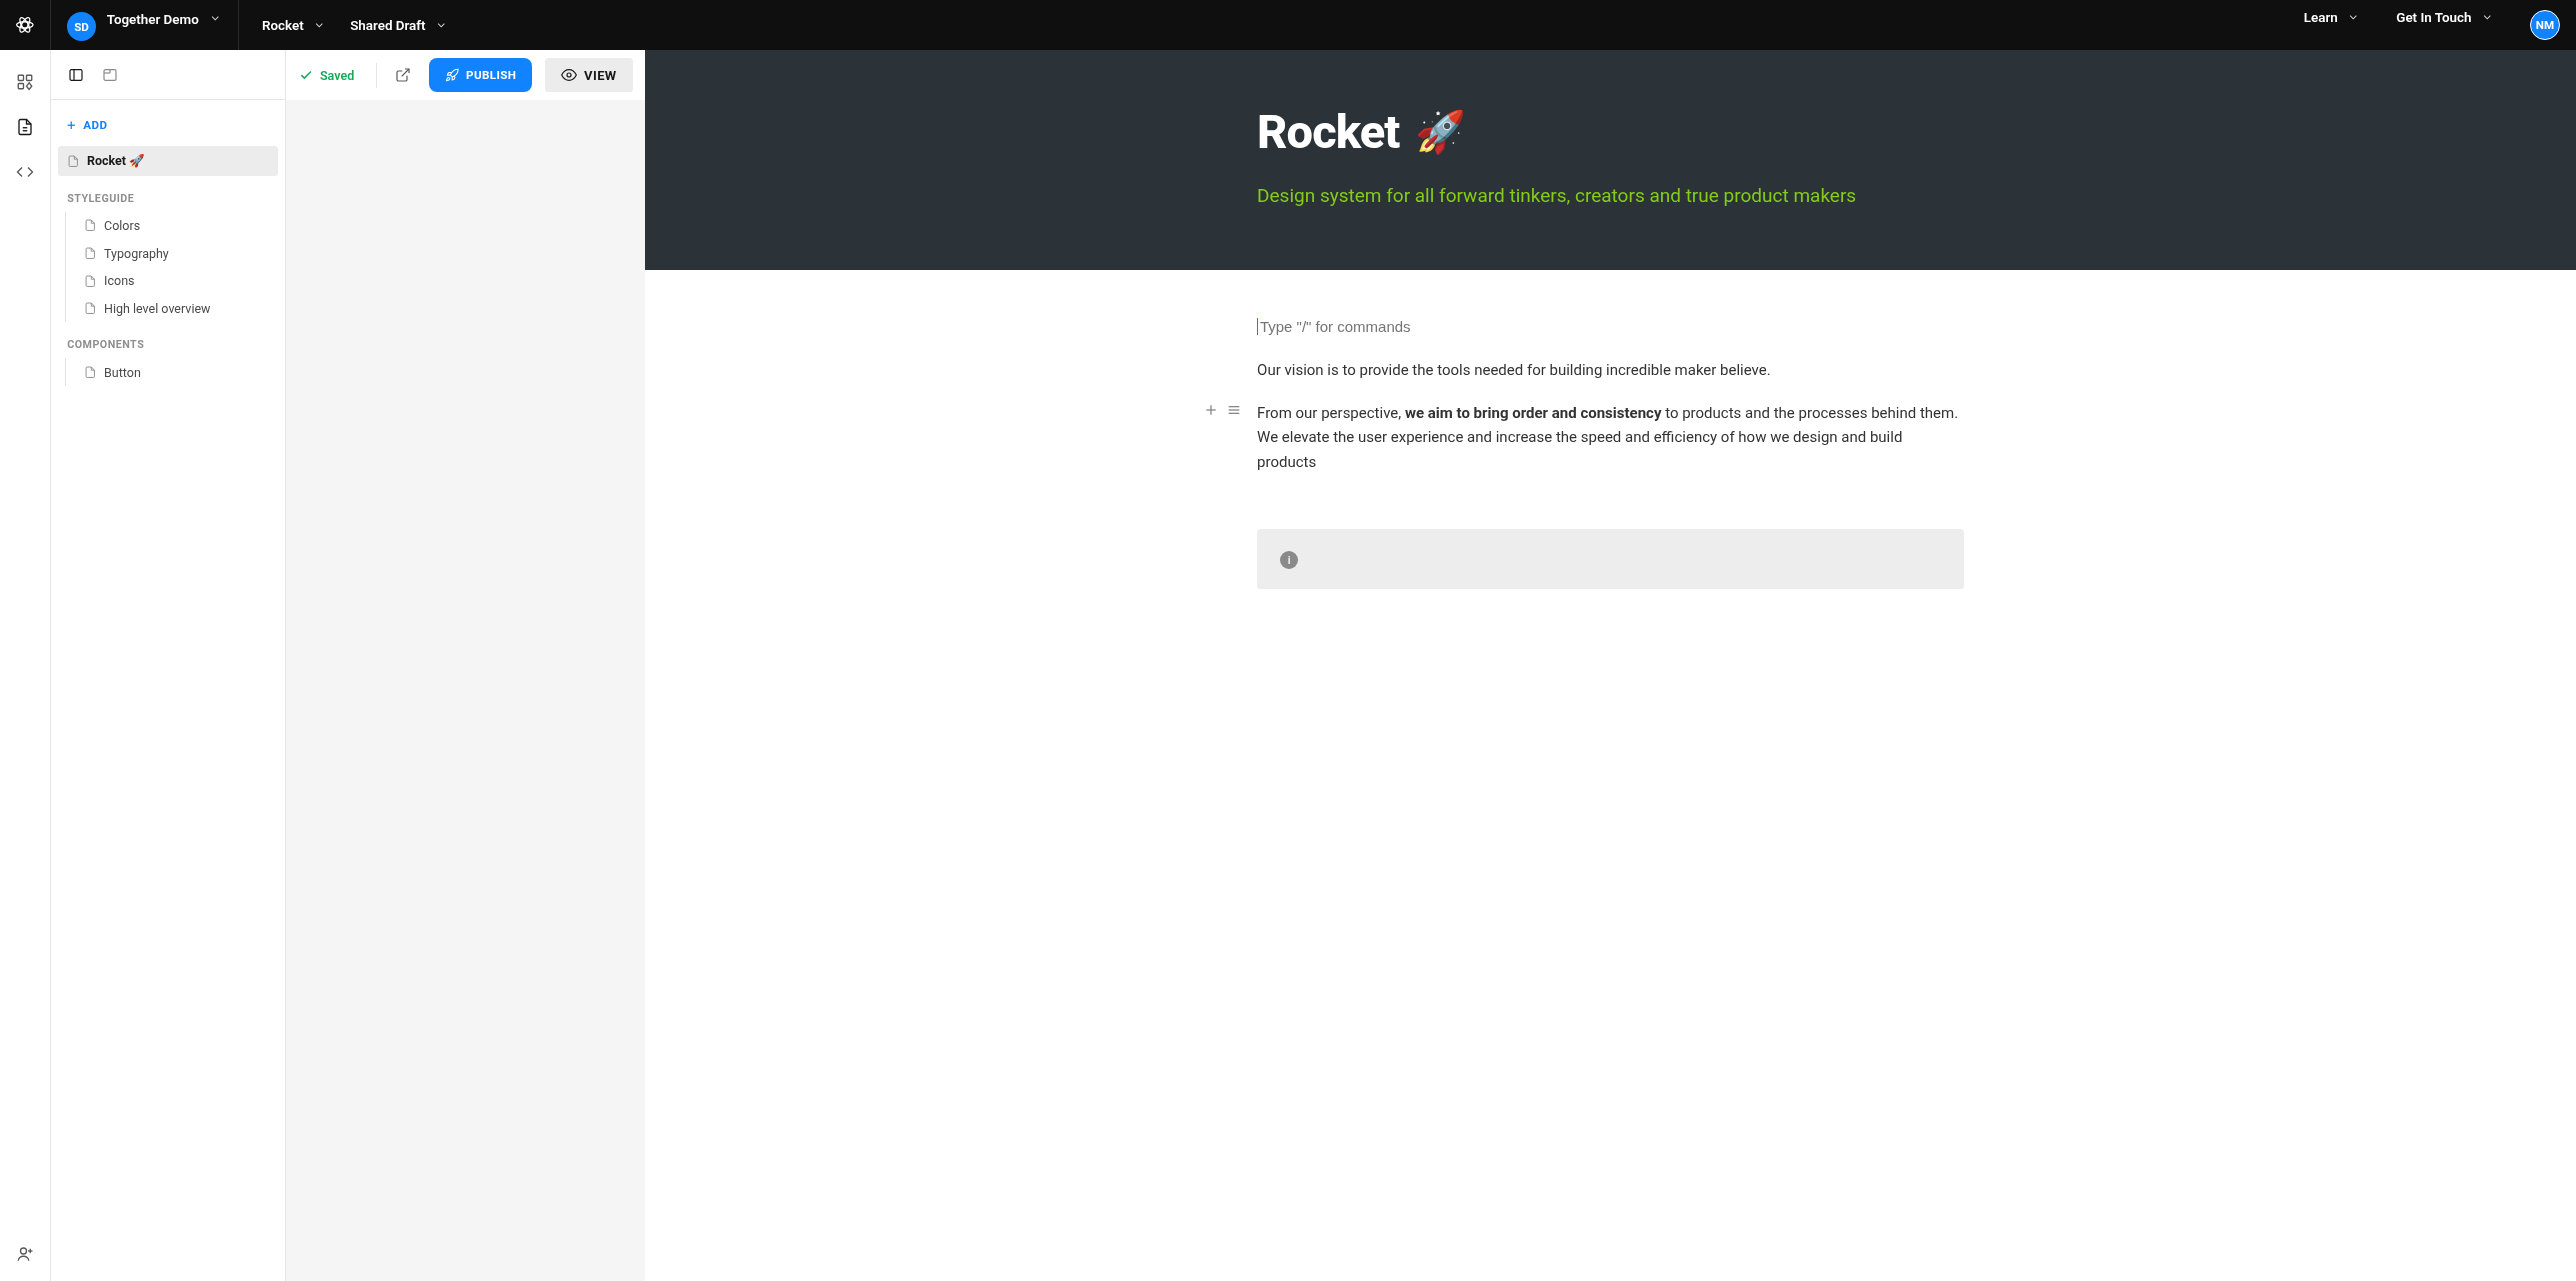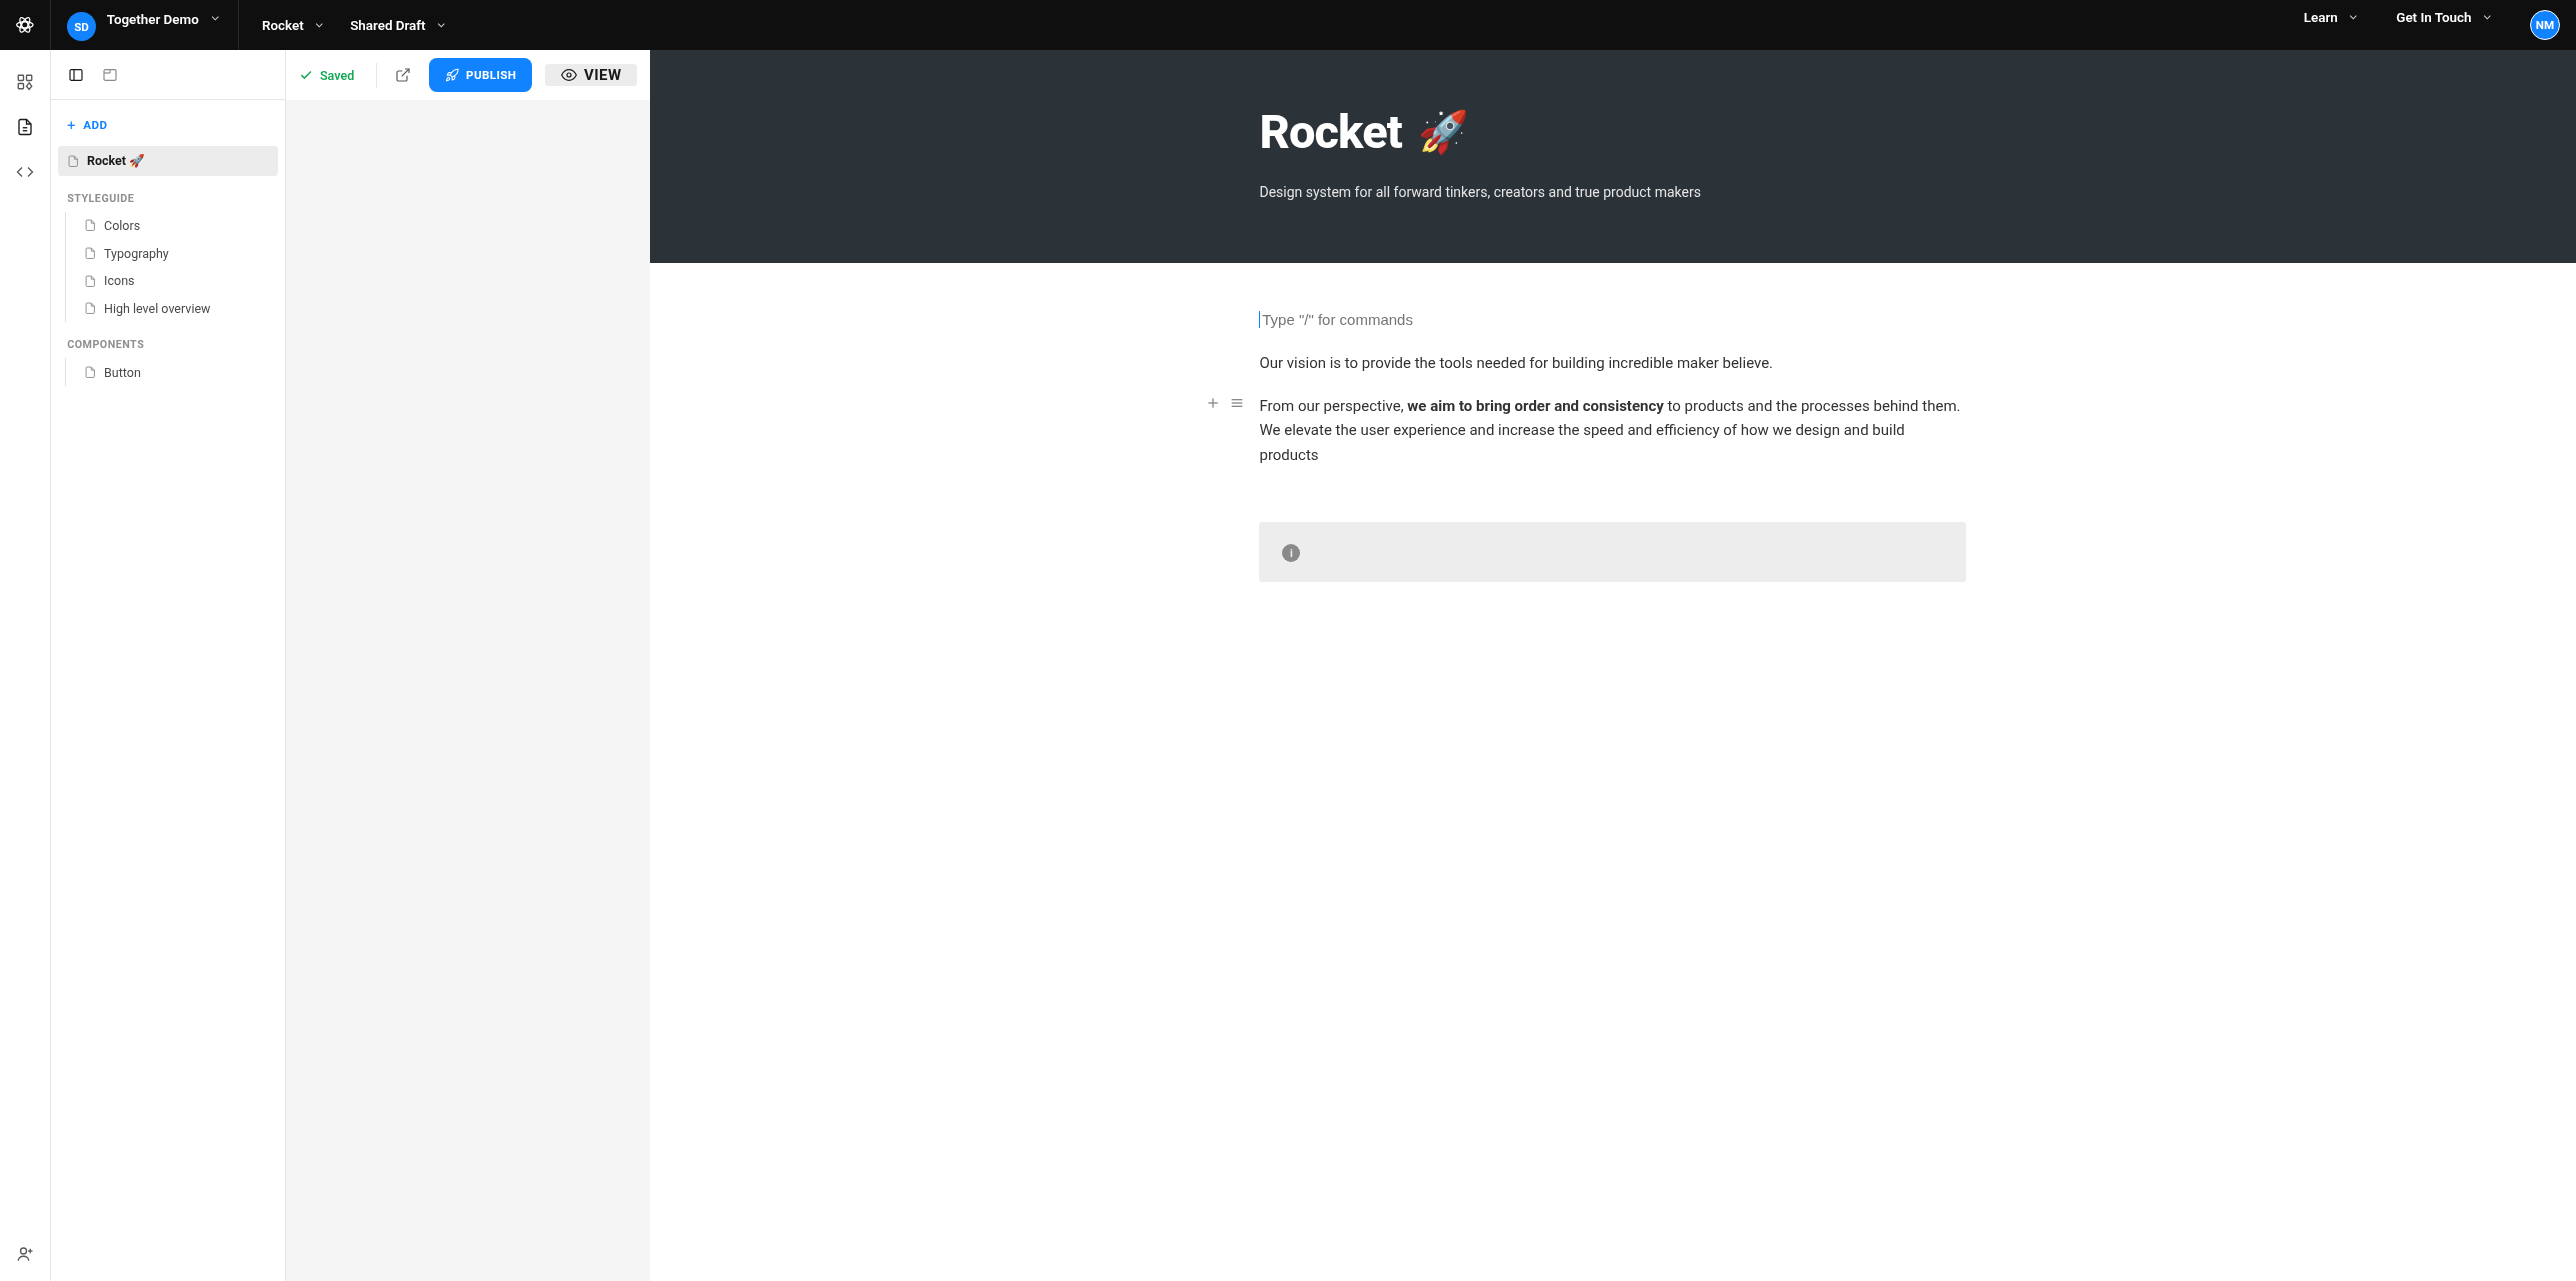--- a/index.html
+++ b/index.html
@@ -34,26 +34,26 @@
 .nav-page.active{background:#ececec;font-weight:700}
 .nav-section-label{font-size:10.7px;font-weight:700;letter-spacing:0.5px;color:#8f8f8f;padding:16px 9px 7.2px}
 .nav-sub{display:flex;align-items:center;gap:7.2px;padding:6.3px 9px 6.3px 18px;cursor:pointer;color:#4a4a4a;font-size:12.5px;border-left:0.9px solid #e0e0e0;margin-left:7.2px}
 .page-icon{width:12.5px;height:12.5px;stroke:#8a8a8a;flex-shrink:0}
 .main{flex:1;display:flex;flex-direction:row;min-width:0;background:#f5f5f5}
 .main-toolbar{height:50px;background:#fff;display:flex;align-items:center;justify-content:flex-end;gap:12.5px;padding:0 12.5px;flex-shrink:0}
 .saved{display:flex;align-items:center;gap:7.2px;color:#18a957;font-weight:600;margin-right:9px}
 .tb-divider{width:0.9px;height:25px;background:#e6e6e6}
 .ic-btn{width:27px;height:27px;display:flex;align-items:center;justify-content:center;cursor:pointer;color:#595959}
 .publish-btn{background:#1283ff;color:#fff;height:34px;padding:0 16px;border-radius:8px;display:flex;align-items:center;gap:7.2px;font-weight:700;font-size:11.6px;letter-spacing:0.4px;cursor:pointer}
-.view-btn{background:#ececec;color:#1a1a1a;height:22px;padding:0 16px;border-radius:3.6px;display:flex;align-items:center;gap:7.2px;font-weight:700;font-size:15px;letter-spacing:0.4px;cursor:pointer}
+.view-btn{background:#ececec;color:#1a1a1a;height:34px;padding:0 16px;border-radius:3.6px;display:flex;align-items:center;gap:7.2px;font-weight:700;font-size:13px;letter-spacing:0.4px;cursor:pointer}
 .doc{flex:1;overflow-y:auto;background:#fff}
 .hero{background:#2b3238;color:#fff;padding:54px 0 63px}
 .hero-inner{max-width:743px;margin:0 auto;padding:0 18px}
 .hero-title{font-size:47px;font-weight:800;display:flex;align-items:center;gap:16px;letter-spacing:-0.9px}
-.hero-sub{font-size:14px;margin-top:25px;color:#e5e5e5;font-weight:400}
+.hero-sub{font-size:19px;margin-top:25px;color:#84cc16;font-weight:400}
 .content{max-width:743px;margin:0 auto;padding:45px 18px 72px;position:relative}
 .block{position:relative;margin-bottom:18px;font-size:15px;line-height:1.65;color:#333}
 .block .gutter{position:absolute;left:-54px;top:1.8px;display:flex;gap:7.2px;opacity:0;transition:opacity .1s}
 .block.show-gutter .gutter{opacity:1}
 .gutter-ic{width:16px;height:16px;color:#888;cursor:pointer}
 .placeholder-input{font-size:15px;color:#9a9a9a;border:none;outline:none;width:100%;border-left:0.9px solid #1283ff;padding-left:1.8px}
 .callout{background:#ededed;border-radius:3.6px;padding:19.7px 23px;display:flex;gap:14.3px;margin-top:54px}
 .callout-ic{width:18px;height:18px;background:#8a8a8a;border-radius:50%;flex-shrink:0;color:#ededed;display:flex;align-items:center;justify-content:center;font-size:10.7px;font-weight:700;margin-top:2.7px}
 .callout-text{font-size:15px;line-height:1.6;color:#333}
 b{font-weight:700}

